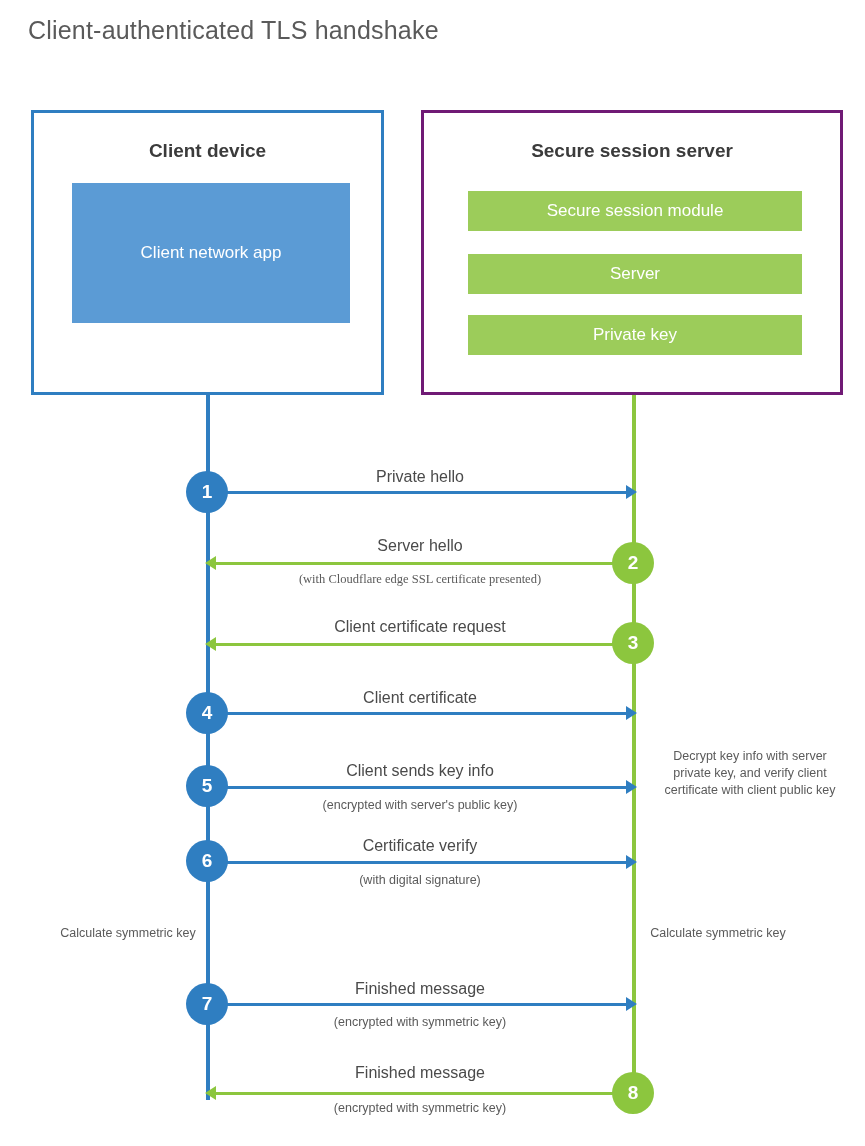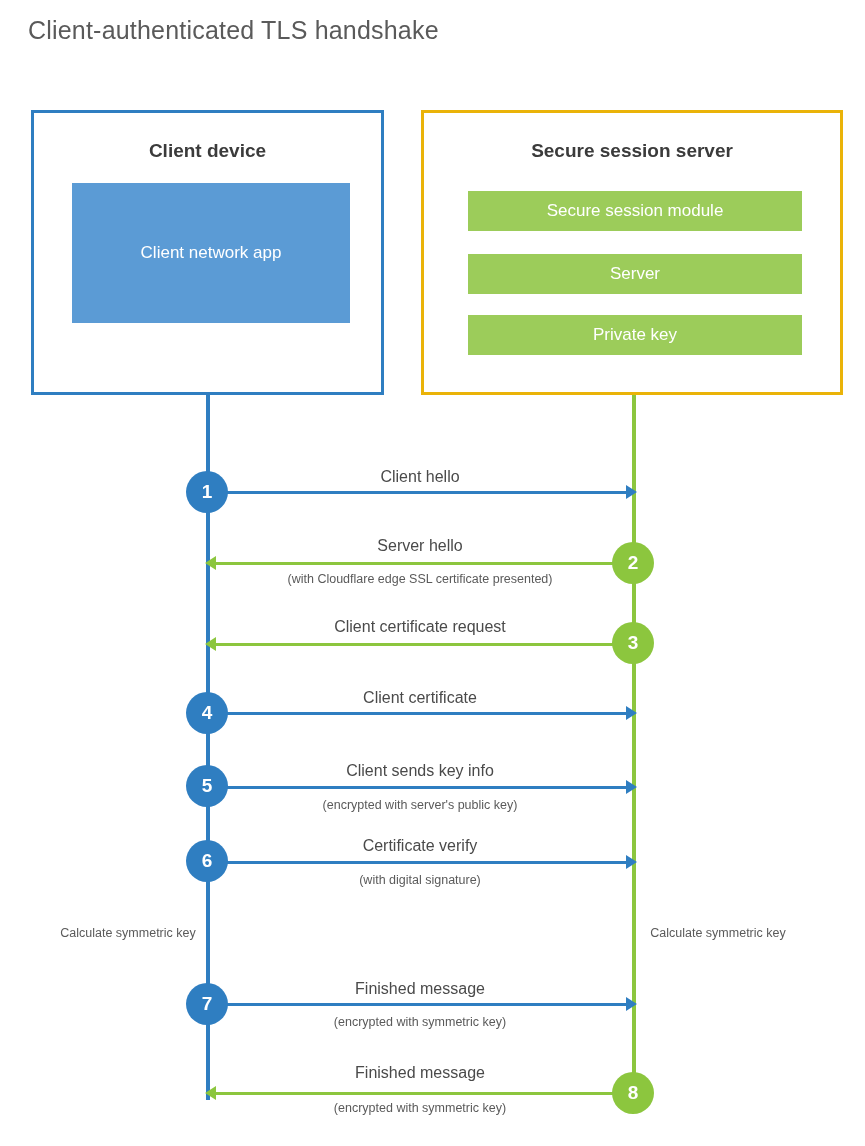--- a/index.html
+++ b/index.html
@@ -41,21 +41,21 @@
     top: 110px;
     width: 353px;
     height: 285px;
     border: 3px solid #2f7ec1;
   }
   .node-box.server {
     left: 421px;
     top: 110px;
     width: 422px;
     height: 285px;
-    border: 3px solid #eab308;
+    border: 3px solid #701a75;
   }
   .node-title {
     position: absolute;
     left: 0;
     right: 0;
     top: 27px;
     text-align: center;
     font-size: 19px;
     font-weight: bold;
     color: #3b3b3b;
@@ -178,45 +178,46 @@
     <div class="inner-block green g1">Secure session module</div>
     <div class="inner-block green g2">Server</div>
     <div class="inner-block green g3">Private key</div>
   </div>
 
   <div class="lifeline client"></div>
   <div class="lifeline server"></div>
 
   <div class="msg-line blue" style="left:208px; top:491px; width:420px;"></div>
   <div class="arrowhead right blue" style="left:626px; top:485px;"></div>
-  <div class="msg-label" style="left:208px; top:468px; width:424px;">Client hello</div>
+  <div class="msg-label" style="left:208px; top:468px; width:424px;">Private hello</div>
   <div class="badge blue" style="left:186px; top:471px;">1</div>
 
   <div class="msg-line green" style="left:214px; top:562px; width:420px;"></div>
   <div class="arrowhead left green" style="left:205px; top:556px;"></div>
   <div class="msg-label" style="left:208px; top:537px; width:424px;">Server hello</div>
-  <div class="msg-sub" style="left:208px; top:572px; width:424px;">(with Cloudflare edge SSL certificate presented)</div>
+  <div class="msg-sub" style="left:208px; top:572px; width:424px;font-family:Liberation Serif, serif;">(with Cloudflare edge SSL certificate presented)</div>
   <div class="badge green" style="left:612px; top:542px;">2</div>
 
   <div class="msg-line green" style="left:214px; top:643px; width:420px;"></div>
   <div class="arrowhead left green" style="left:205px; top:637px;"></div>
   <div class="msg-label" style="left:208px; top:618px; width:424px;">Client certificate request</div>
   <div class="badge green" style="left:612px; top:622px;">3</div>
 
   <div class="msg-line blue" style="left:208px; top:712px; width:420px;"></div>
   <div class="arrowhead right blue" style="left:626px; top:706px;"></div>
   <div class="msg-label" style="left:208px; top:689px; width:424px;">Client certificate</div>
   <div class="badge blue" style="left:186px; top:692px;">4</div>
 
   <div class="msg-line blue" style="left:208px; top:786px; width:420px;"></div>
   <div class="arrowhead right blue" style="left:626px; top:780px;"></div>
   <div class="msg-label" style="left:208px; top:762px; width:424px;">Client sends key info</div>
   <div class="msg-sub" style="left:208px; top:798px; width:424px;">(encrypted with server's public key)</div>
   <div class="badge blue" style="left:186px; top:765px;">5</div>
 
+  <div class="side-note center" style="left:655px; top:748px; width:190px;">Decrypt key info with server private key, and verify client certificate with client public key</div>
 
   <div class="msg-line blue" style="left:208px; top:861px; width:420px;"></div>
   <div class="arrowhead right blue" style="left:626px; top:855px;"></div>
   <div class="msg-label" style="left:208px; top:837px; width:424px;">Certificate verify</div>
   <div class="msg-sub" style="left:208px; top:873px; width:424px;text-align:center;">(with digital signature)</div>
   <div class="badge blue" style="left:186px; top:840px;">6</div>
 
   <div class="side-note center" style="left:58px; top:925px; width:140px;">Calculate symmetric key</div>
   <div class="side-note center" style="left:648px; top:925px; width:140px;">Calculate symmetric key</div>
 

